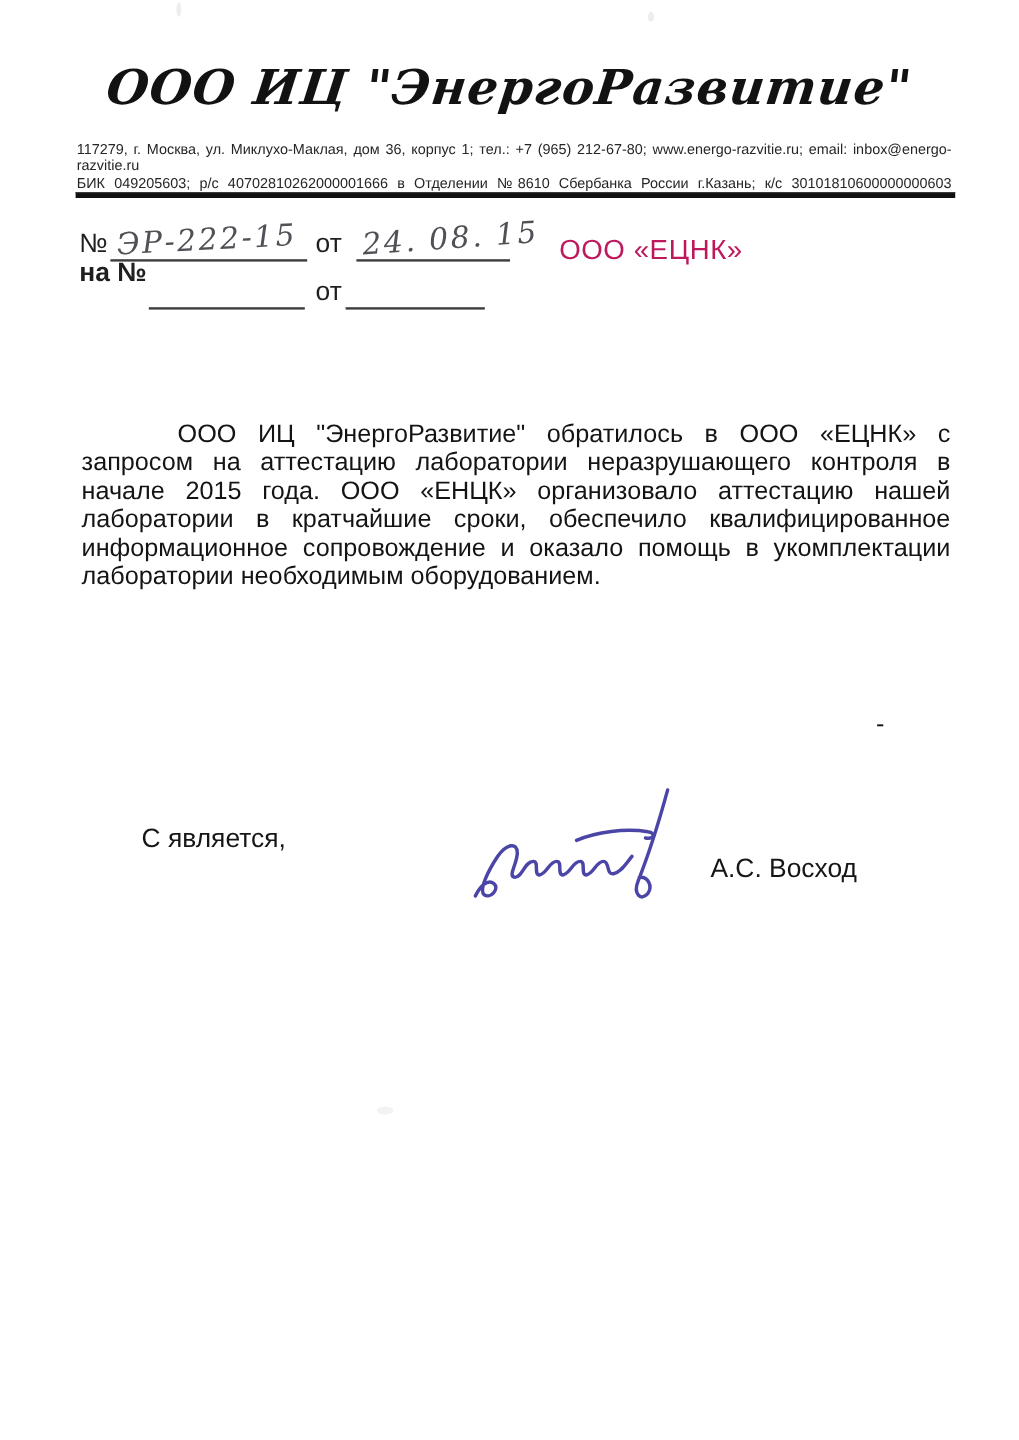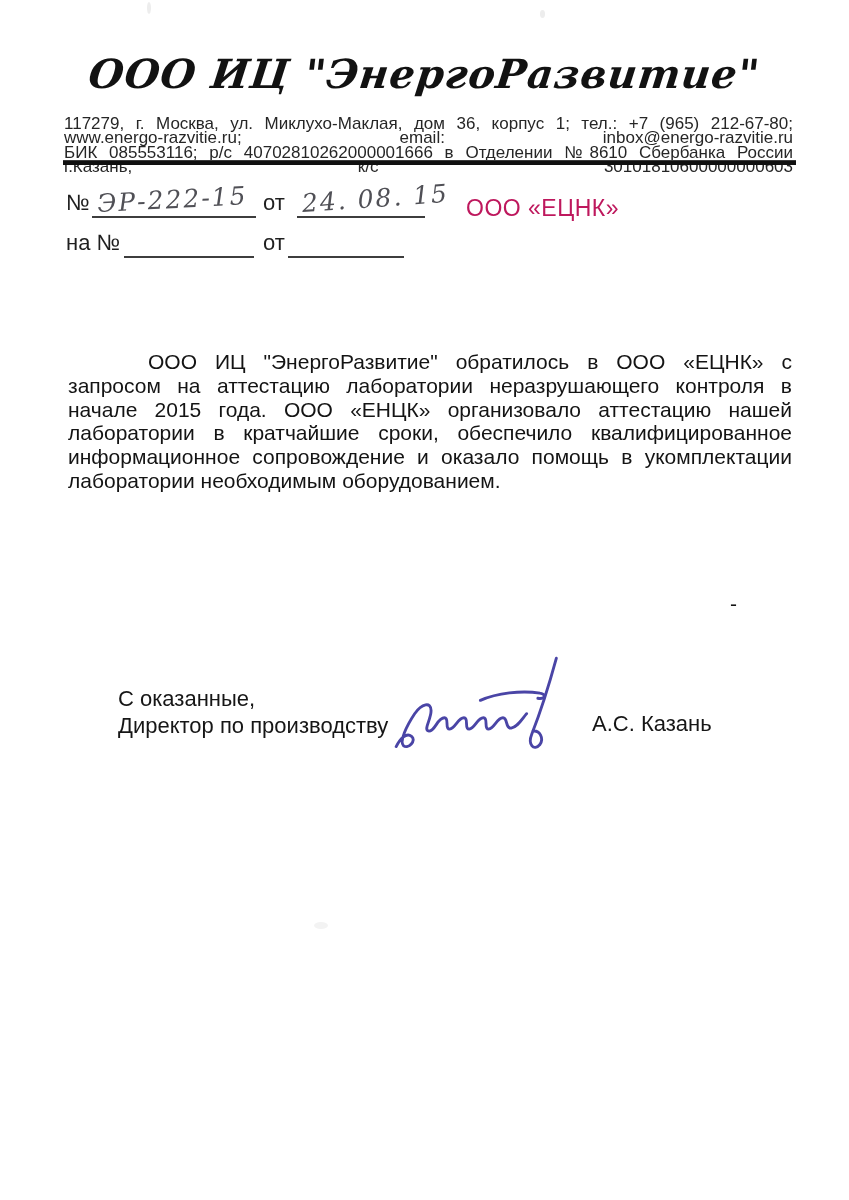--- a/index.html
+++ b/index.html
@@ -32,21 +32,21 @@
     letter-spacing: 1px;
     color: #121212;
     transform: skewX(-7deg);
   }
 
   
   .address {
     position: absolute;
     left: 64px; top: 117px;
     width: 729px;
-    font-size: 17px;
+    font-size: 12px;
     line-height: 14.4px;
     color: #262626;
   }
   .addr-line { text-align: justify; text-align-last: justify; white-space: normal; }
 
   .rule {
     position: absolute;
     left: 63px; top: 160px;
     width: 733px; height: 4px;
     background: #101010;
@@ -129,53 +129,52 @@
 <div class="page">
 
   <div class="speck s1"></div>
   <div class="speck s2"></div>
   <div class="speck s3"></div>
 
   <div class="logo">ООО ИЦ "ЭнергоРазвитие"</div>
 
   <div class="address">
     <div class="addr-line">117279, г. Москва, ул. Миклухо-Маклая, дом 36, корпус 1; тел.: +7 (965) 212-67-80; www.energo-razvitie.ru; email: inbox@energo-razvitie.ru</div>
-    <div class="addr-line">БИК 085553116; р/с 40702810262000001666 в Отделении №8610 Сбербанка России г.Казань; к/с 30101810600000000603</div>
+    <div class="addr-line">БИК 049205603; р/с 40702810262000001666 в Отделении №8610 Сбербанка России г.Казань; к/с 30101810600000000603</div>
   </div>
 
   <div class="rule"></div>
 
   <span class="ref-label" style="left:66px; top:190px;">№</span>
   <span class="blank" style="left:92px; top:192px; width:164px;">
     <span class="hand">ЭР-222-15</span>
   </span>
   <span class="ref-label" style="left:263px; top:190px;">от</span>
   <span class="blank" style="left:297px; top:192px; width:128px;">
     <span class="hand" style="transform: rotate(-4deg);">24. 08. 15</span>
   </span>
   <span class="recipient">ООО «ЕЦНК»</span>
 
-  <span class="ref-label" style="left:66px; top:230px;">на №</span>
+  <span class="ref-label" style="left:66px; top:214px;font-weight:bold;">на №</span>
   <span class="blank" style="left:124px; top:232px; width:130px;"></span>
   <span class="ref-label" style="left:263px; top:230px;">от</span>
   <span class="blank" style="left:288px; top:232px; width:116px;"></span>
 
   <div class="body-text">
     <p class="indent">ООО ИЦ "ЭнергоРазвитие" обратилось в ООО «ЕЦНК» с запросом на аттестацию лаборатории неразрушающего контроля в начале 2015 года. ООО «ЕНЦК» организовало аттестацию нашей лаборатории в кратчайшие сроки, обеспечило квалифицированное информационное сопровождение и оказало помощь в укомплектации лаборатории необходимым оборудованием.</p>
   </div>
   <span class="trailing-dash">-</span>
 
   <div class="closing-block">
-    <div>С оказанные,</div>
-    <div>Директор по производству</div>
+    <div>С является,</div>
   </div>
 
   <svg class="sig-svg" viewBox="0 0 185 105">
     <g fill="none" stroke-width="2.8" stroke-linecap="round" stroke-linejoin="round">
       <path d="M6,92 C10,84 16,78 21,82 C26,86 18,95 13,91 C9,87 16,72 24,60 C31,50 40,48 40,57 C40,66 32,76 38,77 C44,77 46,64 53,64 C58,64 53,75 58,75 C64,74 66,64 72,64 C77,64 72,75 77,75 C83,74 85,64 91,64 C96,64 91,75 96,75 C102,74 104,64 110,64 C115,64 112,75 118,74 C124,73 128,66 133,60" stroke="#4a45a6"></path>
       <path d="M88,47 C104,40 128,37 146,40 C153,41 151,46 144,45" stroke="#4a45a6"></path>
       <path d="M162,6 C156,28 146,60 138,80 C134,90 140,97 146,90 C150,84 146,76 139,77" stroke="#4a45a6"></path>
     </g>
   </svg>
 
-  <span class="sig-name">А.С. Казань</span>
+  <span class="sig-name">А.С. Восход</span>
 
 </div>
 
 </body></html>

